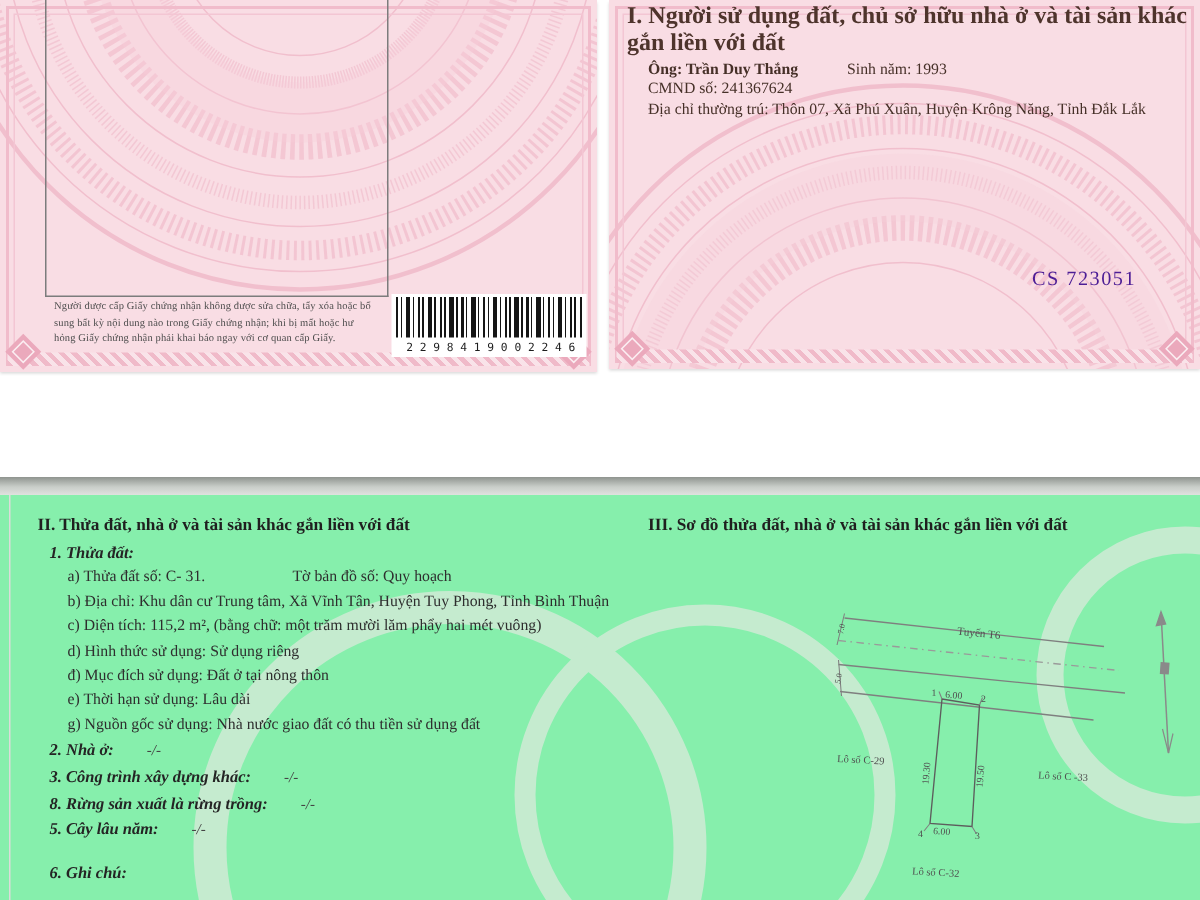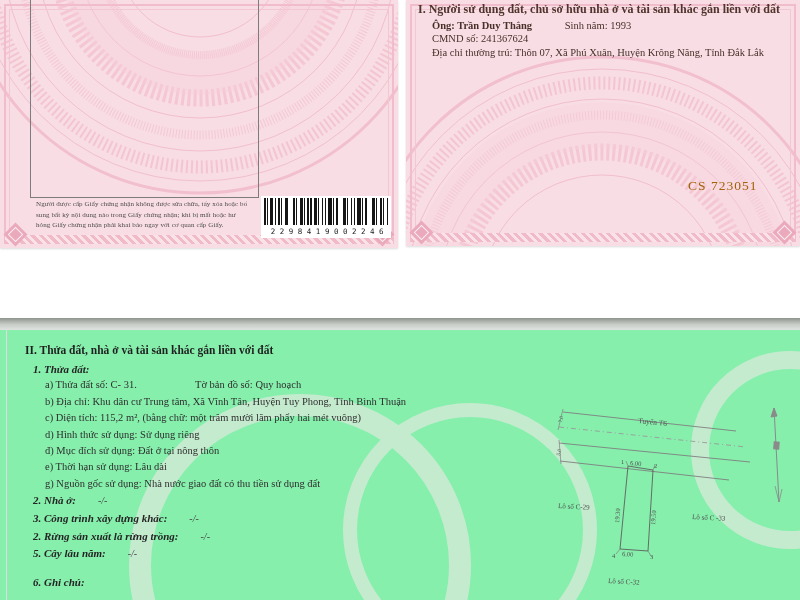--- a/index.html
+++ b/index.html
@@ -24,25 +24,25 @@
      color:#4c4c4c;letter-spacing:.1px;}
   .barcode{position:absolute;left:261px;top:196px;width:130px;height:42px;background:#ffffff;
      padding:2px 3px;box-sizing:border-box;}
   .bars{height:27px;background:repeating-linear-gradient(90deg,
       #151515 0 1.5px,#fff 1.5px 3px,#151515 3px 4px,#fff 4px 6.5px,
       #151515 6.5px 9.5px,#fff 9.5px 11px,#151515 11px 12px,#fff 12px 14.5px);}
   .bc-num{margin-top:2px;text-align:right;font-family:"DejaVu Sans Mono",monospace;
      font-size:7.5px;letter-spacing:4.5px;color:#1d1d1d;white-space:nowrap;}
   
   .owner-block{position:absolute;left:12px;top:2px;width:376px;color:#4a332b;}
-  .s1-title{font-size:12px;font-weight:bold;color:#4e342c;}
+  .s1-title{font-size:16px;font-weight:bold;color:#4e342c;}
   .o-line{font-size:10.5px;margin-top:2.5px;padding-left:14px;color:#463028;}
   .o-name{font-weight:bold;}
   .o-birth{margin-left:30px;}
-  .serial{position:absolute;left:282px;top:178px;font-size:13.5px;color:#a16207;
+  .serial{position:absolute;left:282px;top:178px;font-size:13.5px;color:#4c1d95;
      letter-spacing:1px;}
   
   .graybar{position:absolute;left:0;top:318px;width:800px;height:12px;
      background:linear-gradient(#8f948f,#c9cec9 55%,#dfe2df);}
   
   .doc{position:absolute;left:0;top:330px;width:800px;height:276px;background:#86efac;}
   .doc .edge{position:absolute;left:6px;top:0;bottom:0;width:1px;background:#dcdcda;}
   .t{position:absolute;white-space:nowrap;color:#2d2d2d;}
   .h2{font-weight:bold;font-size:11.5px;color:#1f1f1f;}
   .item{font-weight:bold;font-style:italic;font-size:11px;color:#242424;}
@@ -145,29 +145,30 @@
     <div class="t sub" style="left:45px;top:131px;">e) Thời hạn sử dụng:  Lâu dài</div>
     <div class="t sub" style="left:45px;top:148px;">g) Nguồn gốc sử dụng: Nhà nước giao đất có thu tiền sử dụng đất</div>
 
     <div class="t item" style="left:33px;top:164px;">
       <span>2. Nhà ở:</span><span class="dash">-/-</span>
     </div>
     <div class="t item" style="left:33px;top:182px;">
       <span>3. Công trình xây dựng khác:</span><span class="dash">-/-</span>
     </div>
     <div class="t item" style="left:33px;top:200px;">
-      <span>2. Rừng sản xuất là rừng trồng:</span><span class="dash">-/-</span>
+      <span>8. Rừng sản xuất là rừng trồng:</span><span class="dash">-/-</span>
     </div>
     <div class="t item" style="left:33px;top:217px;">
       <span>5. Cây lâu năm:</span><span class="dash">-/-</span>
     </div>
     <div class="t item" style="left:33px;top:246px;">
       <span>6. Ghi chú:</span><span class="dash"></span>
     </div>
 
+    <div class="t h2" style="left:432px;top:14px;">III. Sơ đồ thửa đất, nhà ở và tài sản khác gắn liền với đất</div>
   </div>
 
   <svg class="diagram" viewBox="0 0 250 210">
     <g stroke="#7f7f7f" stroke-width="0.9" fill="none">
 
       <path d="M13,22 L186,41"></path>
       <path d="M9,37 L196,57" stroke-dasharray="5 3 1 3" stroke="#9a9a9a"></path>
       <path d="M9,53 L200,72"></path>
       <path d="M10,71 L179,90"></path>
 

